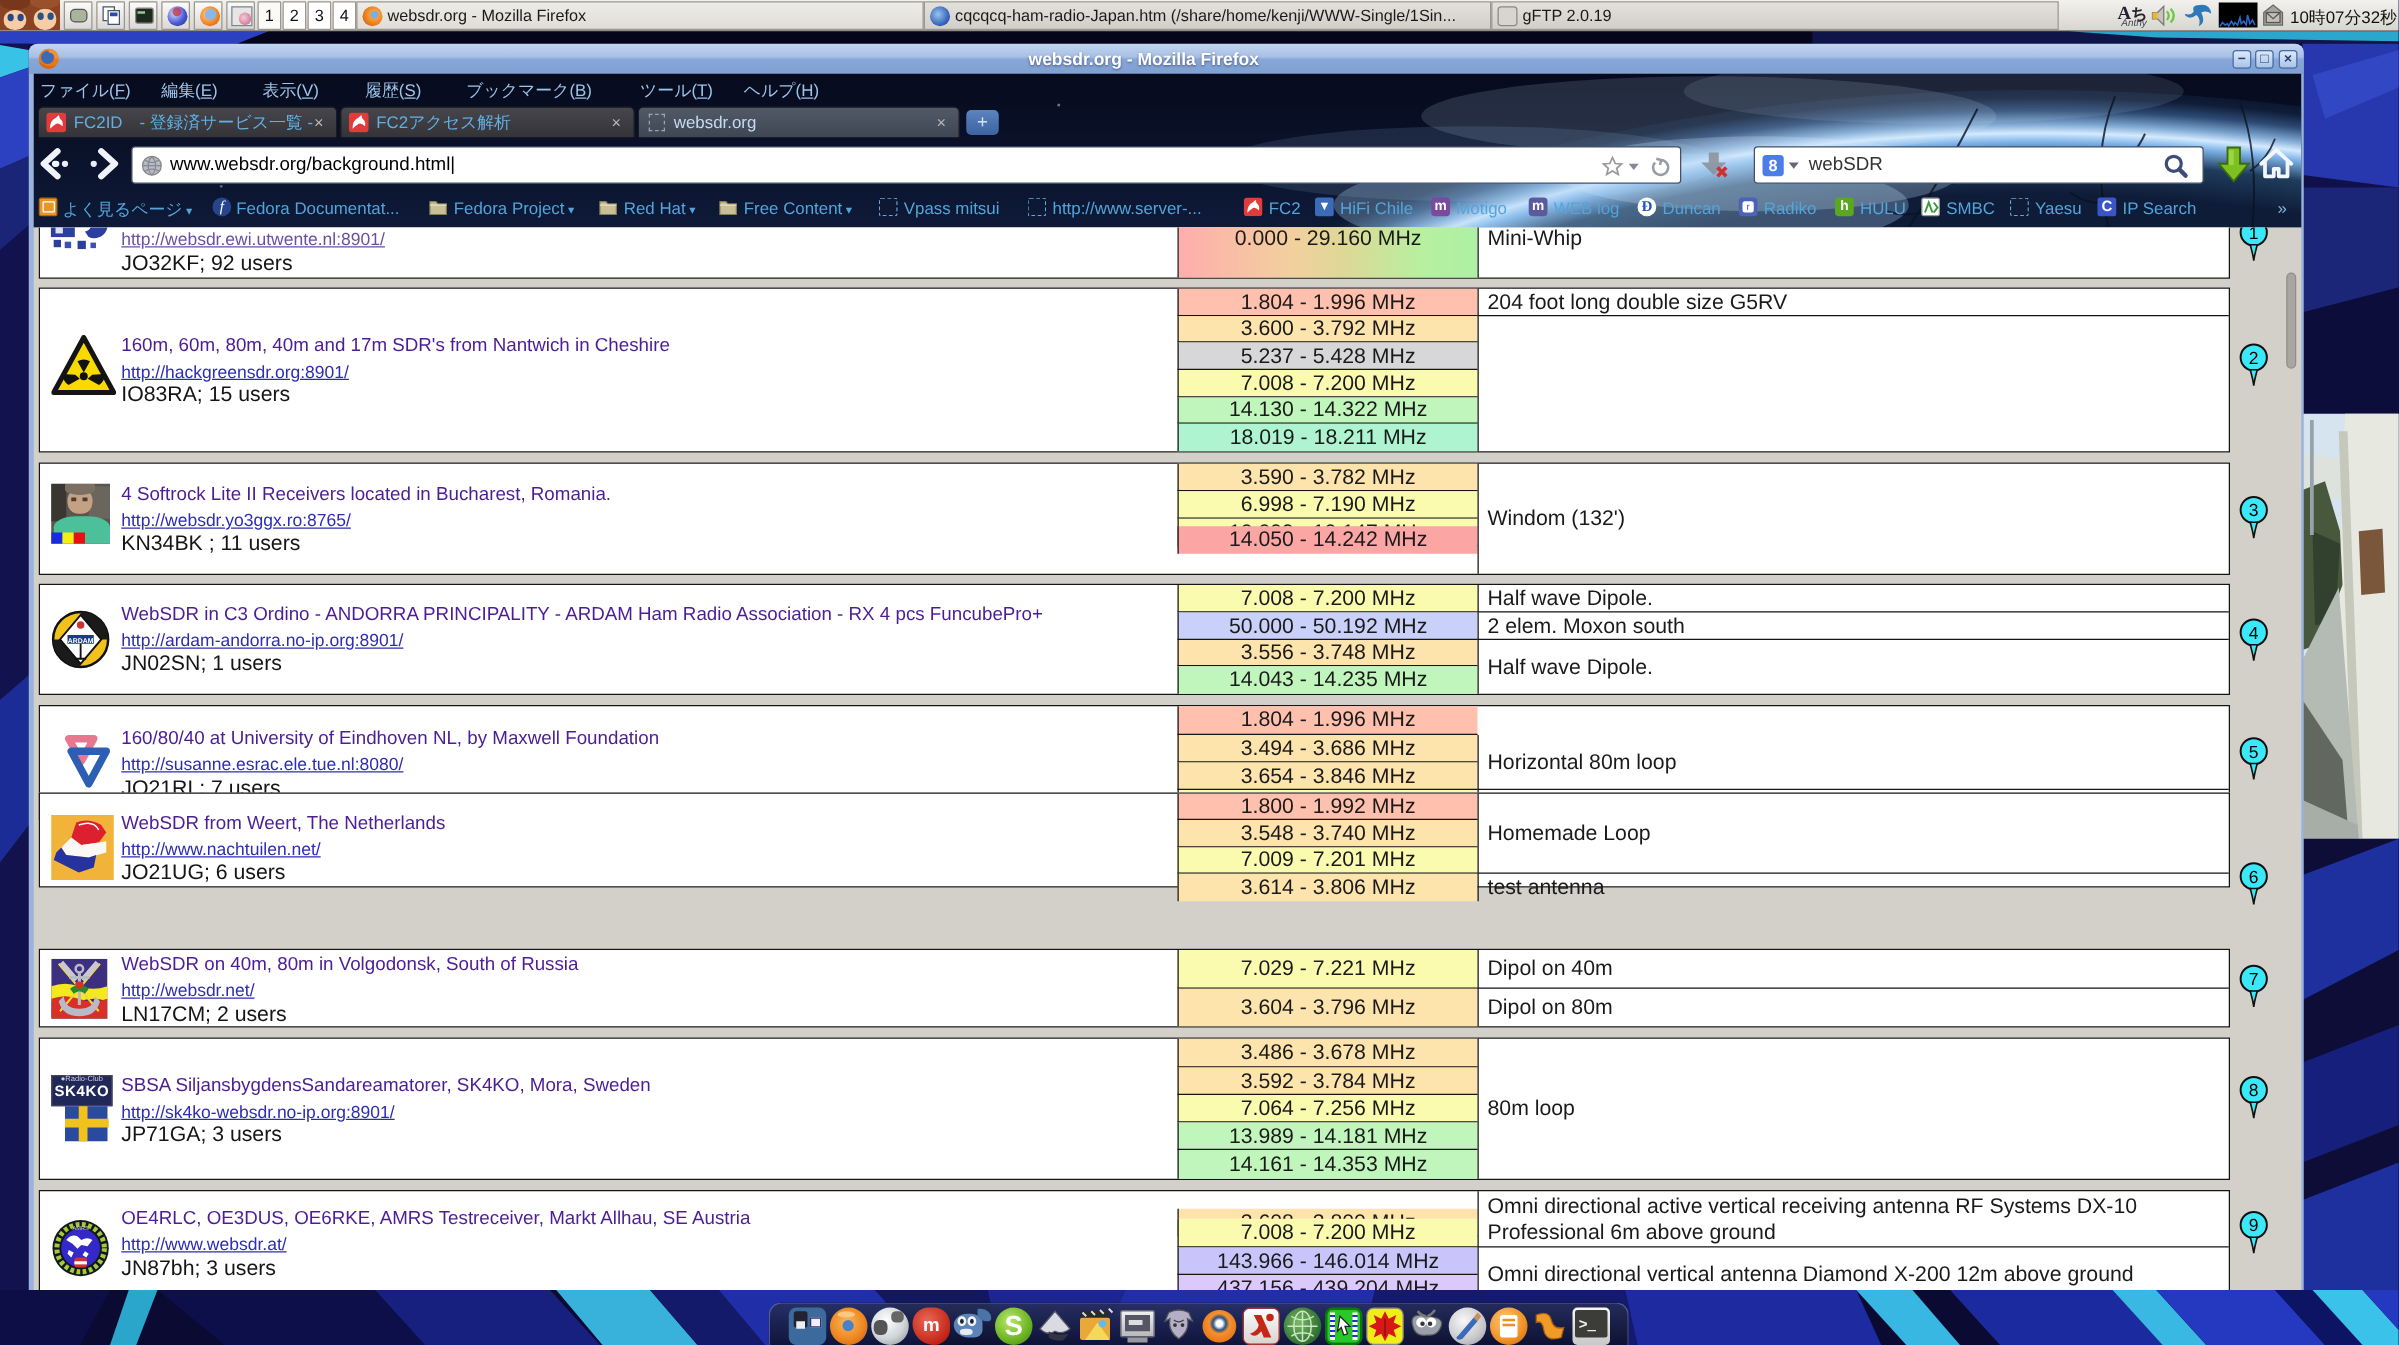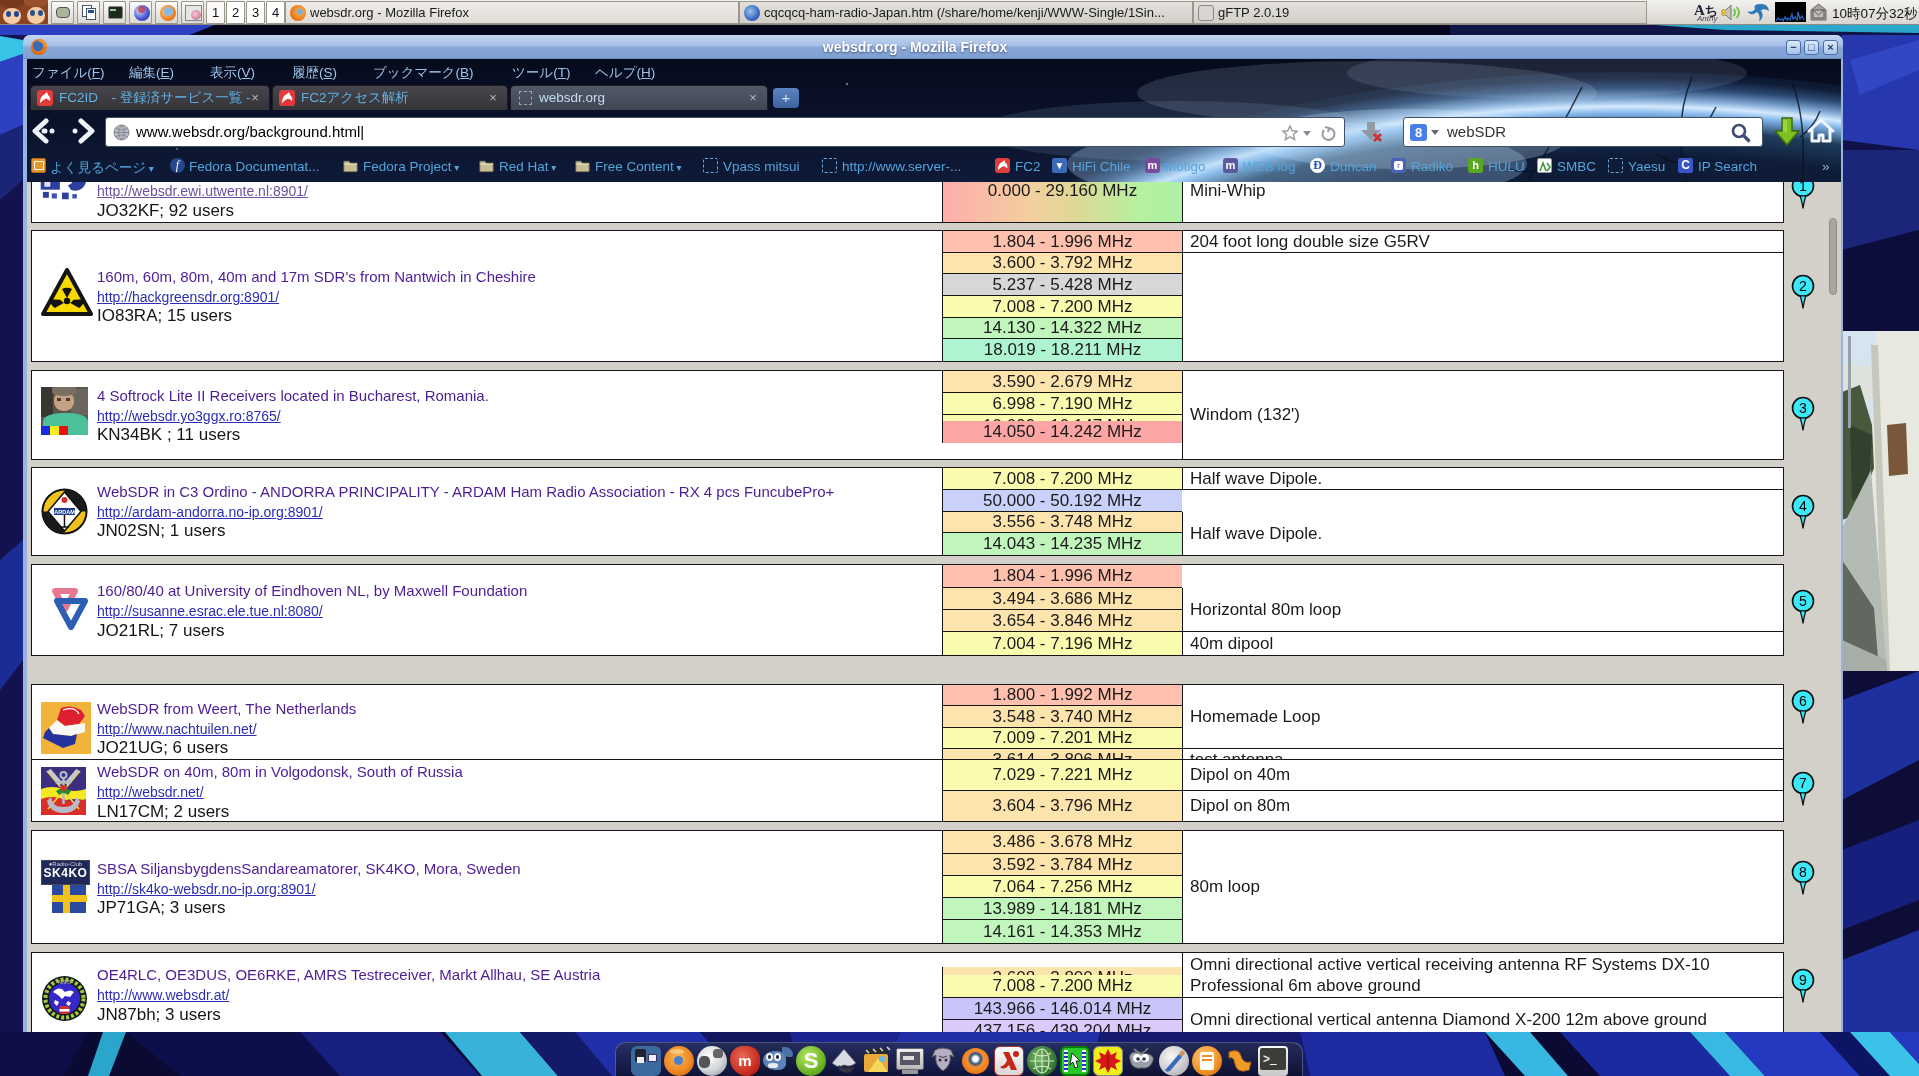--- a/index.html
+++ b/index.html
@@ -429,21 +429,21 @@
   <div class="abs" style="left:11px;top:0px;width:24px;height:9px;background:#7a6f60;border-radius:10% 10% 50% 50%"></div>
   <div class="abs" style="left:16px;top:11px;width:4px;height:3px;background:#4a3e34"></div>
   <div class="abs" style="left:25px;top:11px;width:4px;height:3px;background:#4a3e34"></div>
   <div class="abs" style="left:0;top:39px;width:9px;height:9px;background:#1a2ae0"></div>
   <div class="abs" style="left:9px;top:39px;width:9px;height:9px;background:#f5ef10"></div>
   <div class="abs" style="left:18px;top:39px;width:9px;height:9px;background:#e81010"></div>
  </div>
  <div class="ttl" style="top:16px">4 Softrock Lite II Receivers located in Bucharest, Romania.</div>
  <div class="lnk" style="top:37px">http://websdr.yo3ggx.ro:8765/</div>
  <div class="usr" style="top:54px">KN34BK ; 11 users</div>
- <div class="fc" style="top:0;height:22px;line-height:21px;background:#fde3ac">3.590 - 2.679 MHz</div>
+ <div class="fc" style="top:0;height:22px;line-height:21px;background:#fde3ac">3.590 - 3.782 MHz</div>
  <div class="fc" style="top:22px;height:22px;line-height:21px;background:#fbfbb0">6.998 - 7.190 MHz</div>
  <div class="fc" style="top:44px;height:22px;line-height:21px;background:#fbfbb0">10.099 - 10.147 MHz</div>
  <div class="fc" style="top:50px;height:22px;line-height:22px;border-bottom:none;background:#fca5a5">14.050 - 14.242 MHz</div>
  <div class="ac" style="top:0;height:88px">Windom (132')</div>
 </div>
 
 <div class="box" style="top:285px;height:89px">
  <svg class="logo" style="top:20px" width="47" height="47" viewBox="0 0 47 47">
   <circle cx="23.5" cy="23.5" r="22" fill="#f2c21c" stroke="#111" stroke-width="2"></circle>
   <path d="M23.5,1.5 a22,22 0 0 1 22,22 l-22,0z" fill="#1a1a1a"></path>
@@ -455,40 +455,41 @@
   <path d="M23.5,27 v12 M19,39 h9" stroke="#111" stroke-width="1.5"></path>
  </svg>
  <div class="ttl" style="top:15px">WebSDR in C3 Ordino - ANDORRA PRINCIPALITY - ARDAM Ham Radio Association - RX 4 pcs FuncubePro+</div>
  <div class="lnk" style="top:36px">http://ardam-andorra.no-ip.org:8901/</div>
  <div class="usr" style="top:53px">JN02SN; 1 users</div>
  <div class="fc" style="top:0;height:22px;line-height:21px;background:#fbfbb0">7.008 - 7.200 MHz</div>
  <div class="fc" style="top:22px;height:22px;line-height:21px;background:#c9d1fa">50.000 - 50.192 MHz</div>
  <div class="fc" style="top:44px;height:21px;line-height:20px;background:#fde3ac">3.556 - 3.748 MHz</div>
  <div class="fc" style="top:65px;height:22px;line-height:22px;border-bottom:none;background:#c0f6bb">14.043 - 14.235 MHz</div>
  <div class="ac bb" style="top:0;height:22px">Half wave Dipole.</div>
+ <div class="ac bb" style="top:22px;height:22px">2 elem. Moxon south</div>
  <div class="ac" style="top:44px;height:43px">Half wave Dipole.</div>
 </div>
 
 <div class="box" style="top:382px;height:92px">
  <svg class="logo" style="top:22px" width="50" height="46" viewBox="0 0 50 46">
   <path d="M14,4 L34,4 L24,22 z" fill="none" stroke="#e87890" stroke-width="6" stroke-linejoin="round"></path>
   <path d="M16,14 L44,14 L30,40 z" fill="none" stroke="#2c5eb4" stroke-width="6" stroke-linejoin="round"></path>
  </svg>
  <div class="ttl" style="top:17px">160/80/40 at University of Eindhoven NL, by Maxwell Foundation</div>
  <div class="lnk" style="top:38px">http://susanne.esrac.ele.tue.nl:8080/</div>
  <div class="usr" style="top:56px">JO21RL; 7 users</div>
  <div class="fc" style="top:0;height:23px;line-height:22px;background:#ffc0ad">1.804 - 1.996 MHz</div>
  <div class="fc" style="top:23px;height:22px;line-height:21px;background:#fde3ac">3.494 - 3.686 MHz</div>
  <div class="fc" style="top:45px;height:22px;line-height:21px;background:#fde3ac">3.654 - 3.846 MHz</div>
  <div class="fc" style="top:67px;height:23px;line-height:23px;border-bottom:none;background:#fbfbb0">7.004 - 7.196 MHz</div>
  <div class="ac bb" style="top:23px;height:44px">Horizontal 80m loop</div>
  <div class="ac" style="top:67px;height:23px">40m dipool</div>
 </div>
 
-<div class="box" style="top:502px;height:76px">
+<div class="box" style="top:452px;height:76px">
  <div class="logo" style="top:17px;width:50px;height:52px;background:#f2b33a;overflow:hidden">
   <svg width="50" height="52" viewBox="0 0 50 52">
    <path d="M20,6 Q30,2 40,8 L44,14 38,22 24,24 16,18 Z" fill="#dd2030"></path>
    <path d="M16,18 24,24 38,22 44,21 44,30 30,34 12,32 8,26 Z" fill="#faf8f4"></path>
    <path d="M8,26 12,32 30,34 36,32 34,42 22,46 10,40 2,36 4,30 Z" fill="#26339e"></path>
    <path d="M22,8 Q34,4 38,12" fill="none" stroke="#fff" stroke-width="1.2"></path>
   </svg>
  </div>
  <div class="ttl" style="top:15px">WebSDR from Weert, The Netherlands</div>
  <div class="lnk" style="top:36px">http://www.nachtuilen.net/</div>

